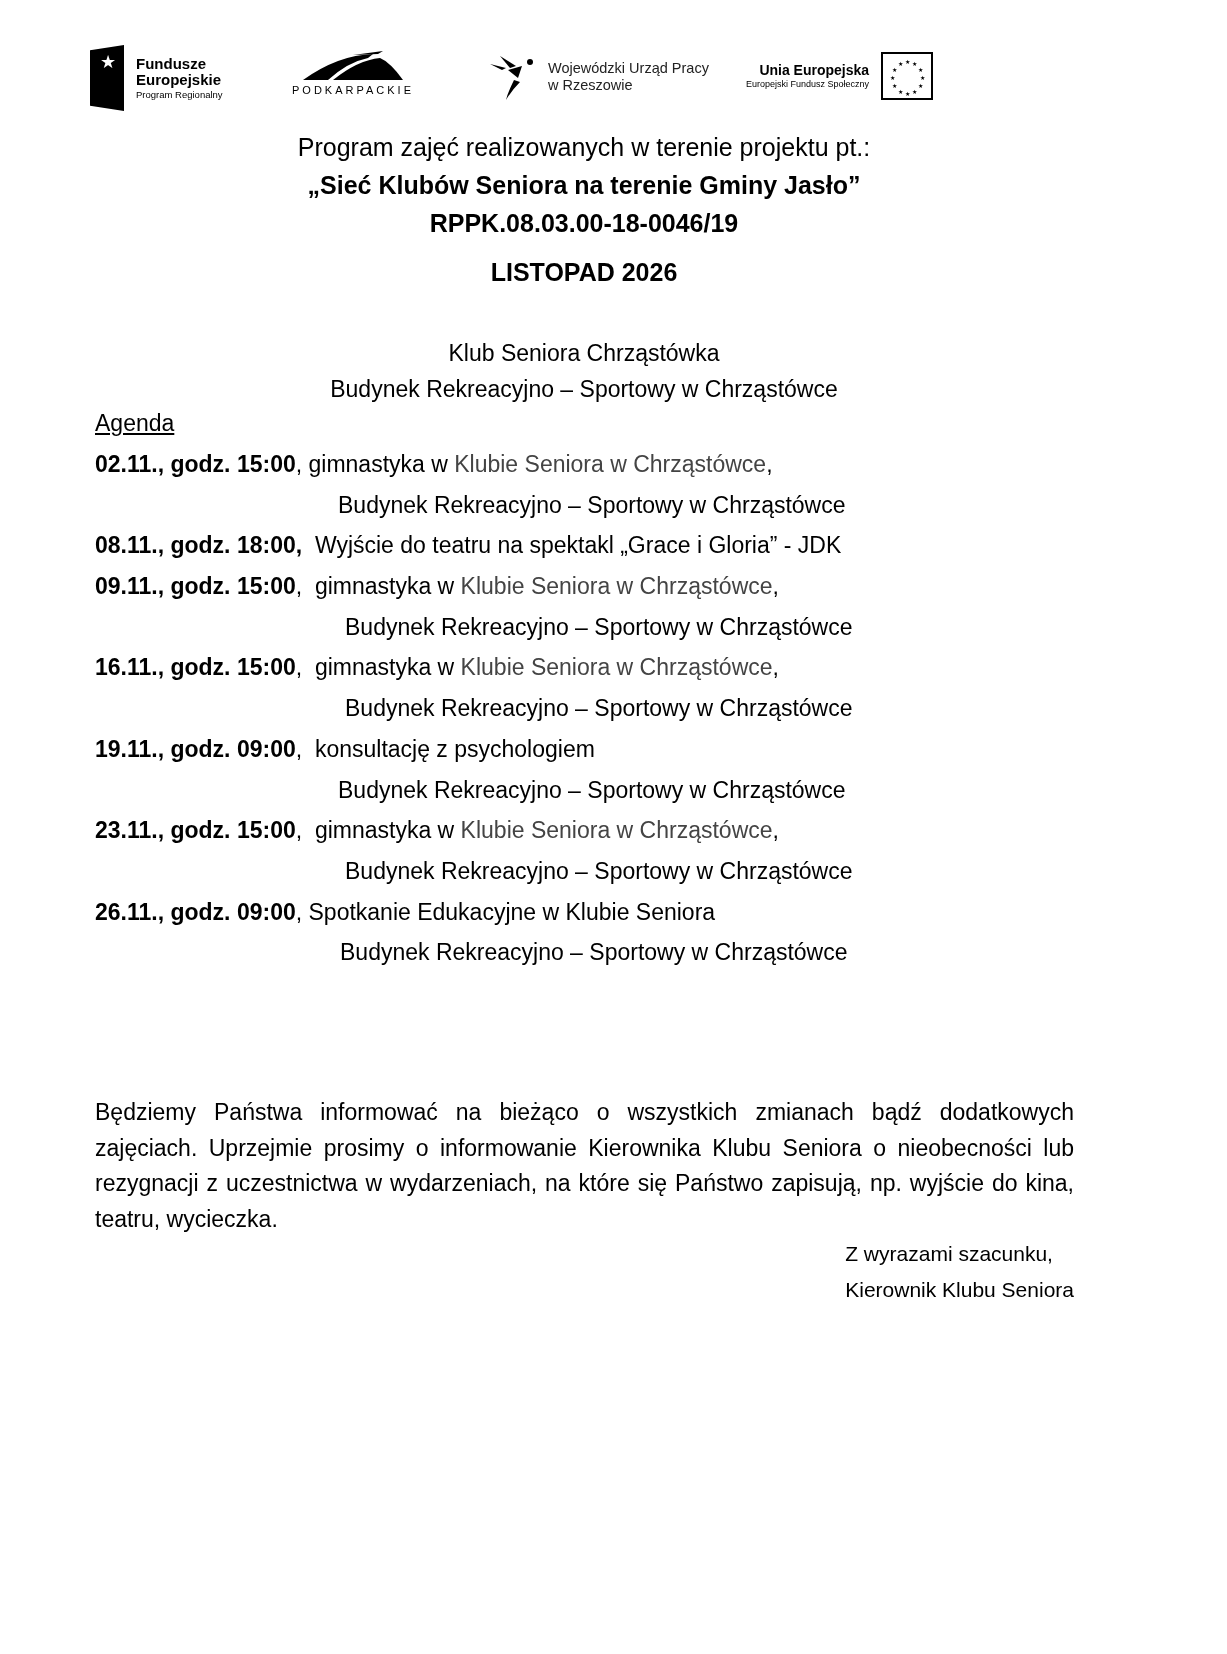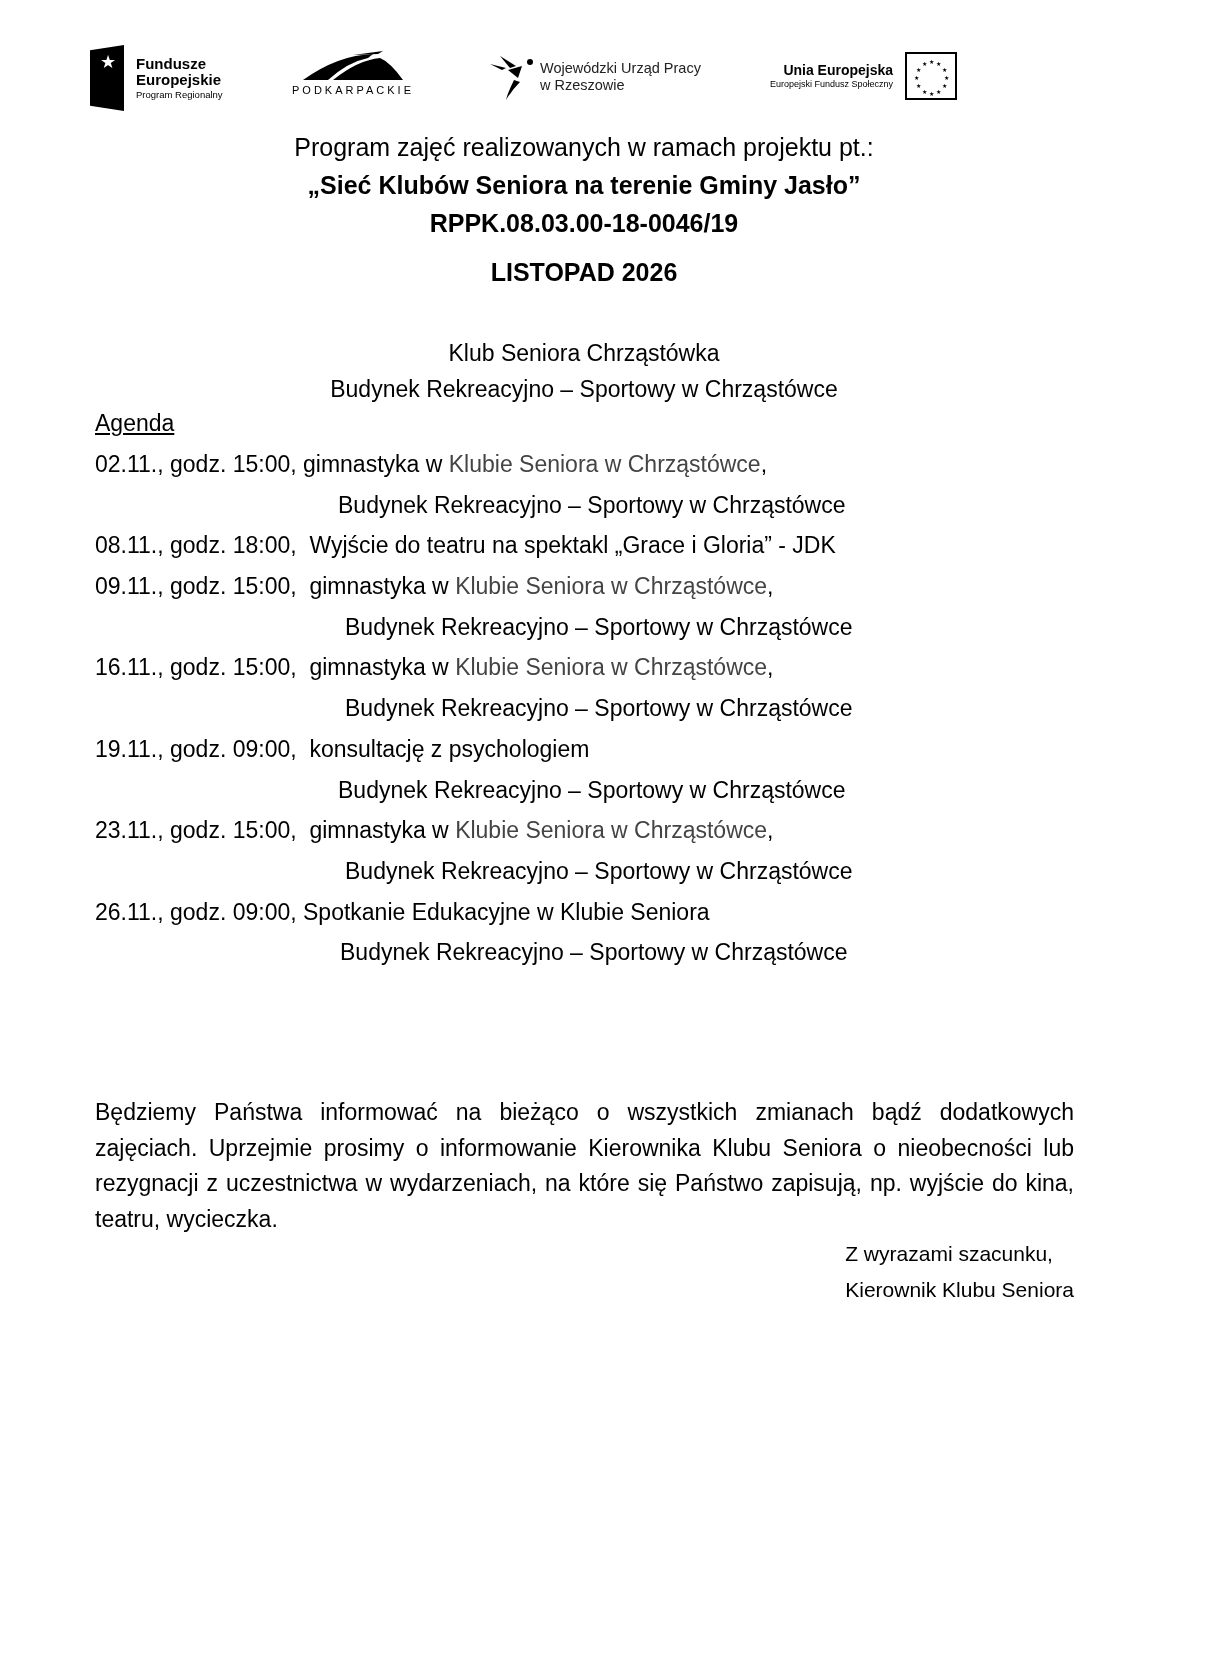--- a/index.html
+++ b/index.html
@@ -11,36 +11,36 @@
   .fe .mark { width: 34px; height: 66px; background: #000; position: relative;
               clip-path: polygon(0 8%, 100% 0, 100% 100%, 0 92%); }
   .fe .star { position: absolute; color: #fff; font-size: 18px; left: 10px; top: 6px; }
   .fe .txt { margin-left: 12px; line-height: 1.05; }
   .fe .t1 { font-size: 15px; font-weight: bold; display:block; }
   .fe .t3 { font-size: 9.5px; display:block; margin-top: 3px; }
   .pk { left: 212px; top: 10px; flex-direction: column; align-items: center; }
   .pk svg { display:block; }
   .pk .name { font-size: 11px; letter-spacing: 3px; margin-top: 2px; text-align: center; }
   .wup { left: 408px; top: 12px; }
-  .wup .txt { margin-left: 2px; font-size: 14.5px; line-height: 1.15; color:#222; }
-  .ue { left: 690px; top: 12px; }
+  .wup .txt { margin-left: 10px; font-size: 14.5px; line-height: 1.15; color:#222; }
+  .ue { left: 666px; top: 12px; }
   .ue .txt { text-align: right; line-height: 1.3; }
   .ue .t1 { font-size: 14px; font-weight: bold; display:block; }
   .ue .t2 { font-size: 9px; display:block; }
   .ue .flag { margin-left: 12px; width: 52px; height: 48px; border: 2px solid #000; box-sizing: border-box; position: relative; }
   .ue .flag span { position: absolute; font-size: 6px; }
   .title-block { position: absolute; top: 128px; left: 0; width: 1168px; text-align: center; font-family: "Liberation Sans", sans-serif; }
   .title-block div { font-size: 25px; line-height: 38px; }
   .title-block .b { font-weight: bold; }
   .month { position: absolute; top: 258px; left: 0; width: 1168px; text-align: center; font-weight: bold; font-size: 25px; }
   .club { position: absolute; top: 335px; left: 0; width: 1168px; text-align: center; font-size: 23px; line-height: 36px; }
   .agenda-head { position: absolute; top: 410px; left: 95px; font-size: 23px; text-decoration: underline; }
   .agenda { position: absolute; top: 444px; left: 95px; font-size: 23px; }
   .row { height: 40.7px; line-height: 40.7px; white-space: nowrap; }
-  .row .date { font-weight: normal; margin-top: 22px; }
+  .row .date { font-weight: bold; margin-top: 22px; }
   .row .gray { color: #444; }
   .row .bold { font-weight: normal; }
   .loc { height: 40.7px; line-height: 40.7px; white-space: nowrap; }
   .note { position: absolute; top: 1095px; left: 95px; width: 979px; font-size: 23px; line-height: 35.5px; text-align: justify; }
   .sign { position: absolute; top: 1236px; right: 153px; text-align: left; font-size: 21px; line-height: 36px; }
 </style>
 </head>
 <body>
 
 <div class="logos">
@@ -91,21 +91,21 @@
         <span style="left:15px;top:34px">★</span>
       <span style="left:9px;top:28px">★</span>
         <span style="left:7px;top:20px">★</span>
       <span style="left:9px;top:12px">★</span>
         <span style="left:15px;top:6px">★</span>
     </div>
   </div>
 </div>
 
 <div class="title-block">
-  <div>Program zajęć realizowanych w ramach projektu pt.:</div>
+  <div>Program zajęć realizowanych w terenie projektu pt.:</div>
   <div class="b">„Sieć Klubów Seniora na terenie Gminy Jasło”</div>
   <div class="b">RPPK.08.03.00-18-0046/19</div>
 </div>
 <div class="month">LISTOPAD 2026</div>
 
 <div class="club">
   <div>Klub Seniora Chrząstówka</div>
   <div>Budynek Rekreacyjno – Sportowy w Chrząstówce</div>
 </div>
 

